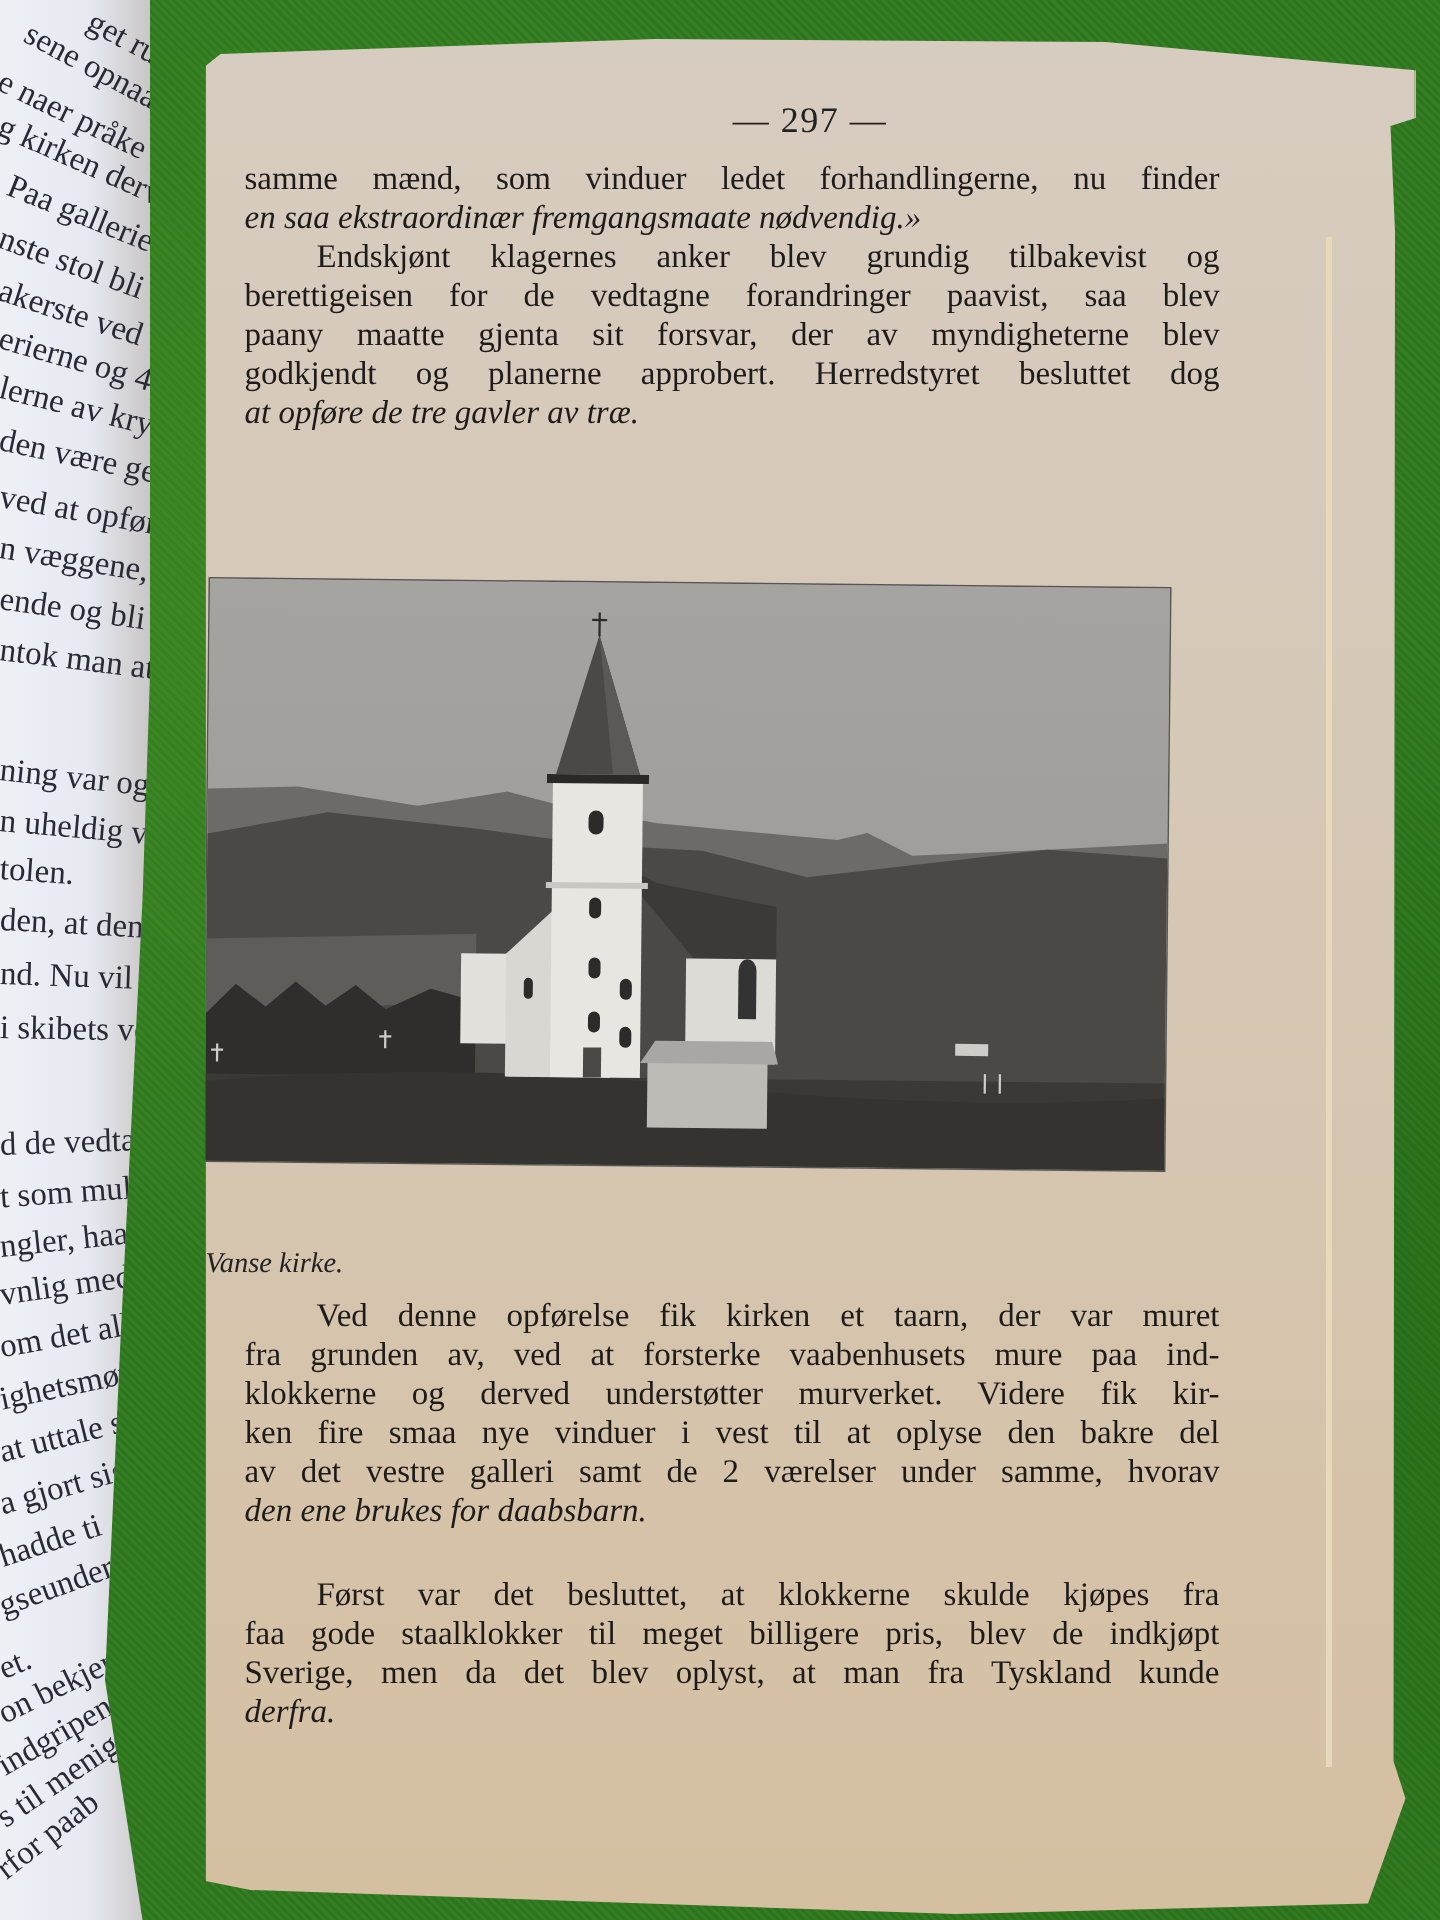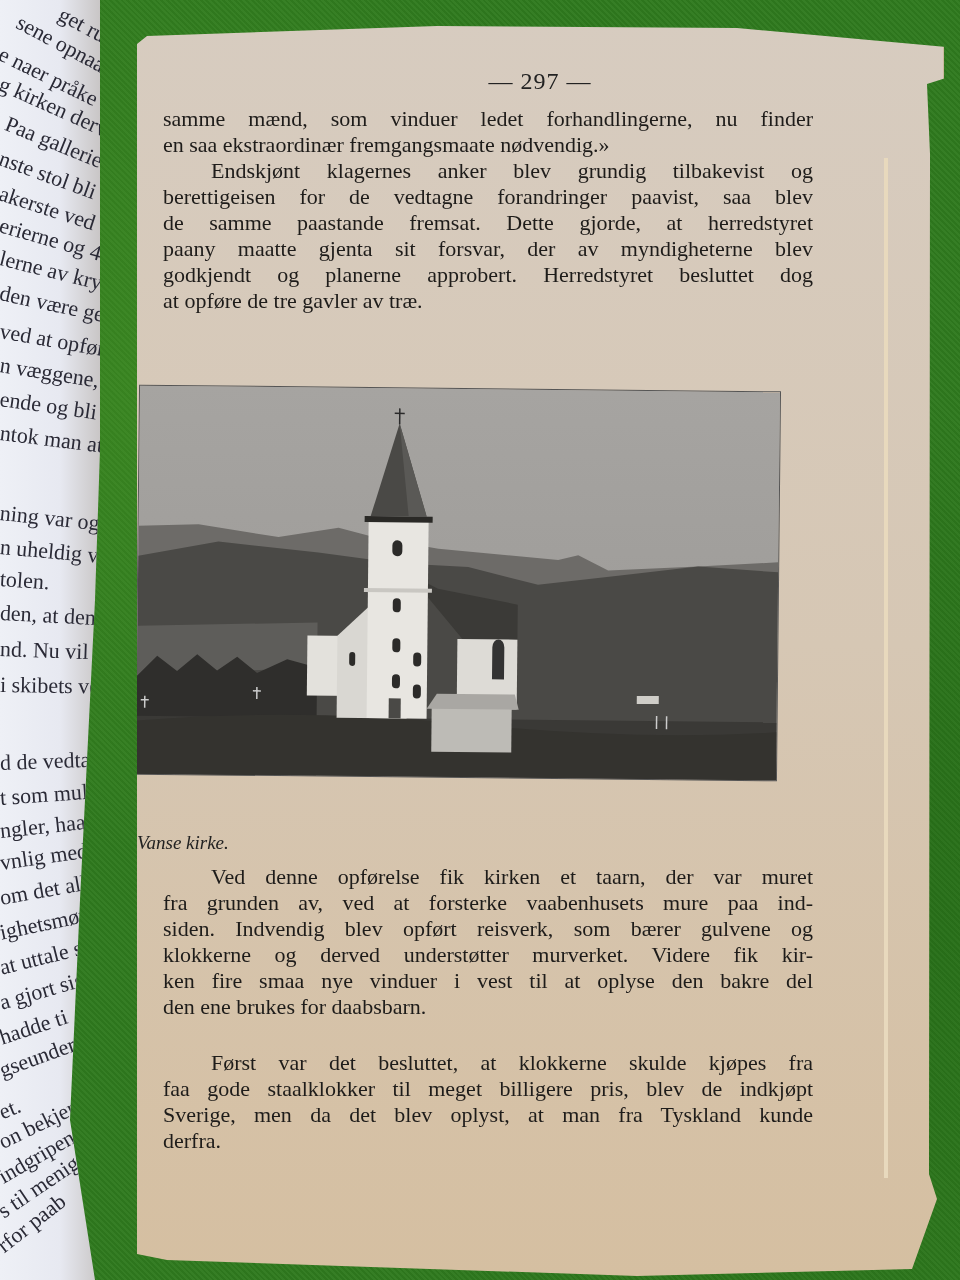--- a/index.html
+++ b/index.html
@@ -42,21 +42,21 @@
     }
     .folio {
       position: absolute; left: 0; width: 806px; top: 54px; text-align: center;
       font-size: 24px; color: #222; letter-spacing: 1px;
     }
     .text-block {
       position: absolute; left: 26px; width: 650px; color: #1e1c1a;
       font-size: 22px; line-height: 26px; text-align: justify;
     }
     .line { display: block; text-align: justify; text-align-last: justify; white-space: nowrap; }
-    .line.last { text-align-last: left; }
+    .line.last { text-align-last: left; font-style: italic; }
     .line.ind { padding-left: 48px; }
 
     .photo {
       position: absolute; left: 0; top: 374px; width: 640px; height: 388px;
       background: linear-gradient(180deg, #a9a7a4 0%, #9d9b98 30%, #7a7874 45%, #4b4a47 60%, #3f3e3b 100%);
       transform: translateX(0px) rotate(0.6deg);
       border: 1px solid #555;
     }
     .photo svg { width: 100%; height: 100%; display: block; }
     .caption {
@@ -111,21 +111,20 @@
 <div class="page">
   <div class="folio">— 297 —</div>
 
   <div class="text-block" style="top:92px;" id="p1">
       <span class="line">samme mænd, som vinduer ledet forhandlingerne, nu finder</span>
       <span class="line last">en saa ekstraordinær fremgangsmaate nødvendig.»</span>
     </div>
   <div class="text-block" style="top:144px;" id="p2">
       <span class="line ind">Endskjønt klagernes anker blev grundig tilbakevist og</span>
       <span class="line">berettigeisen for de vedtagne forandringer paavist, saa blev</span>
-      <span class="line">de samme paastande fremsat. Dette gjorde, at herredstyret</span>
       <span class="line">paany maatte gjenta sit forsvar, der av myndigheterne blev</span>
       <span class="line">godkjendt og planerne approbert. Herredstyret besluttet dog</span>
       <span class="line last">at opføre de tre gavler av træ.</span>
     </div>
 
   <div class="photo">
     <svg viewBox="0 0 640 388" preserveAspectRatio="none">
       <defs>
         <linearGradient id="sky" x1="0" y1="0" x2="0" y2="1">
           <stop offset="0" stop-color="#a6a4a1"></stop>
@@ -186,23 +185,23 @@
       </g>
       <rect x="500" y="305" width="22" height="8" fill="#cfcdc8"></rect>
     </svg>
   </div>
 
   <div class="caption">Vanse kirke.</div>
 
   <div class="text-block" style="top:850px;" id="p3">
       <span class="line ind">Ved denne opførelse fik kirken et taarn, der var muret</span>
       <span class="line">fra grunden av, ved at forsterke vaabenhusets mure paa ind-</span>
-      <span class="line">siden. Indvendig blev opført reisverk, som bærer gulvene og</span>
       <span class="line">klokkerne og derved understøtter murverket. Videre fik kir-</span>
       <span class="line">ken fire smaa nye vinduer i vest til at oplyse den bakre del</span>
+      <span class="line">av det vestre galleri samt de 2 værelser under samme, hvorav</span>
       <span class="line last">den ene brukes for daabsbarn.</span>
     </div>
   <div class="text-block" style="top:1036px;" id="p4">
       <span class="line ind">Først var det besluttet, at klokkerne skulde kjøpes fra</span>
       <span class="line">faa gode staalklokker til meget billigere pris, blev de indkjøpt</span>
       <span class="line">Sverige, men da det blev oplyst, at man fra Tyskland kunde</span>
       <span class="line last">derfra.</span>
     </div>
 </div>
 

